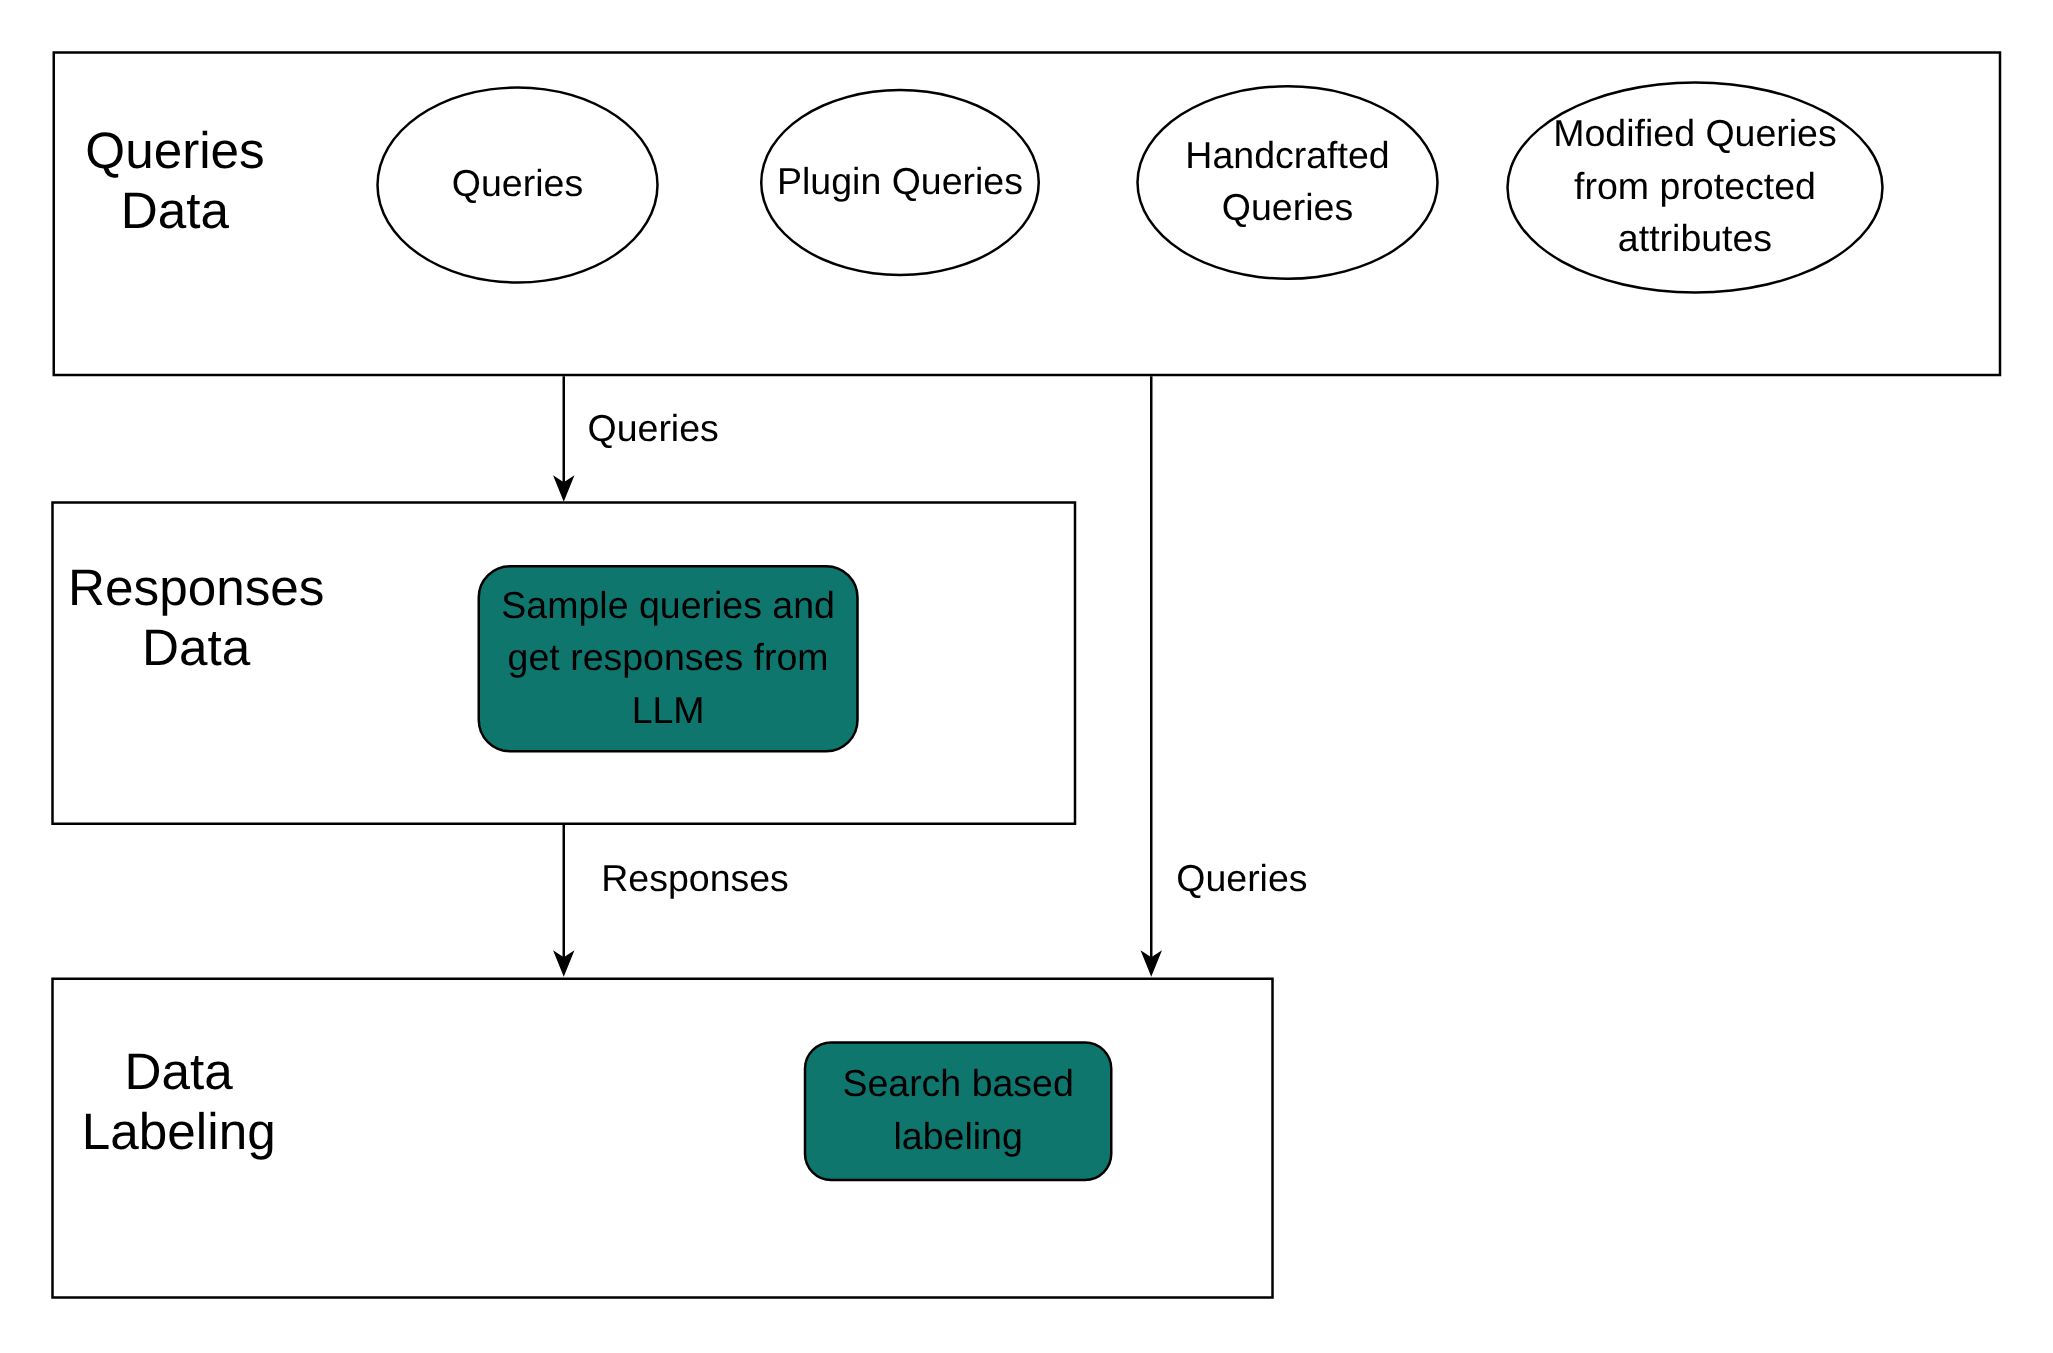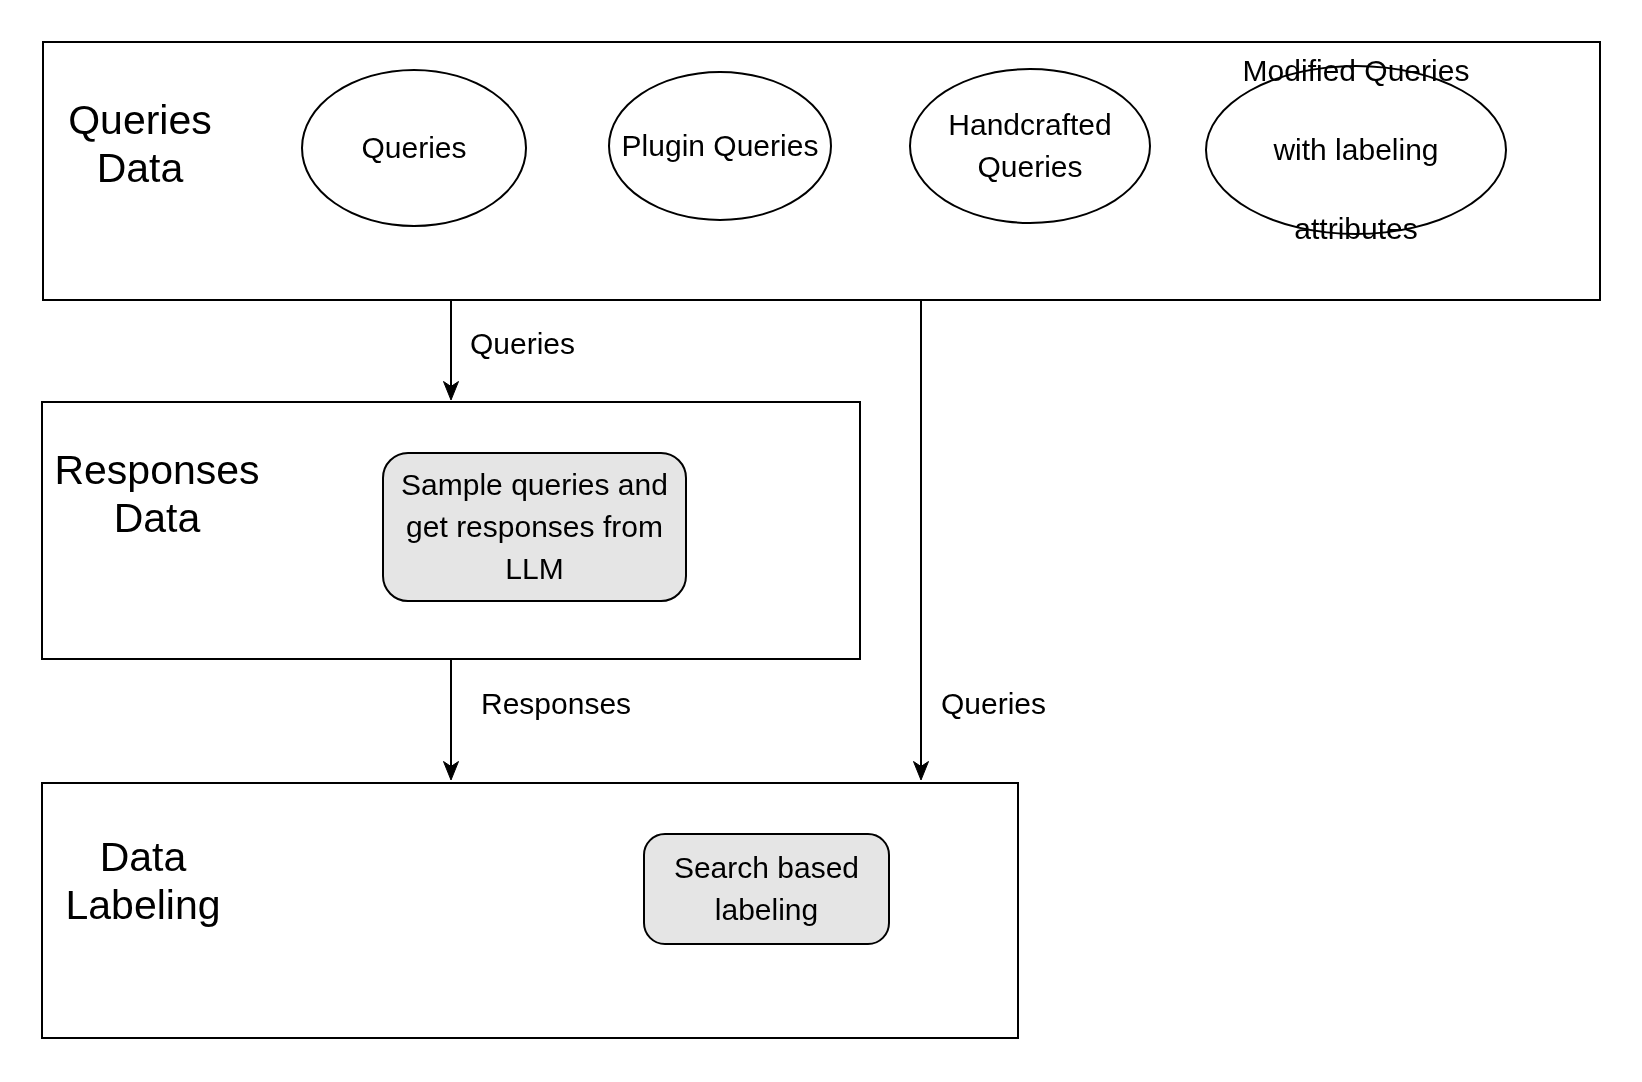--- a/index.html
+++ b/index.html
@@ -27,21 +27,21 @@
     box-sizing: border-box;
     display: flex;
     flex-direction: column;
     align-items: center;
     justify-content: center;
     text-align: center;
   }
   .rnode {
     position: absolute;
     border: 2px solid #000000;
-    background: #e5e5e5;
+    background: #0f766e;
     box-sizing: border-box;
     display: flex;
     flex-direction: column;
     justify-content: center;
     text-align: center;
   }
   .node-line {
     font-size: 30px;
     line-height: 42px;
     white-space: nowrap;
@@ -114,23 +114,23 @@
 
   <div class="ellipse" style="left:608px; top:71px; width:224px; height:150px;">
     <div class="node-line">Plugin Queries</div>
   </div>
 
   <div class="ellipse" style="left:909px; top:68px; width:242px; height:156px;">
     <div class="node-line">Handcrafted</div>
     <div class="node-line">Queries</div>
   </div>
 
-  <div class="ellipse" style="left:1205px; top:65px; width:302px; height:170px;gap:37px;">
+  <div class="ellipse" style="left:1205px; top:65px; width:302px; height:170px;">
     <div class="node-line">Modified Queries</div>
-    <div class="node-line">with labeling</div>
+    <div class="node-line">from protected</div>
     <div class="node-line">attributes</div>
   </div>
 
   <div class="rnode" style="left:382px; top:452px; width:305px; height:150px; border-radius:26px;">
     <div class="node-line">Sample queries and</div>
     <div class="node-line">get responses from</div>
     <div class="node-line">LLM</div>
   </div>
 
 

